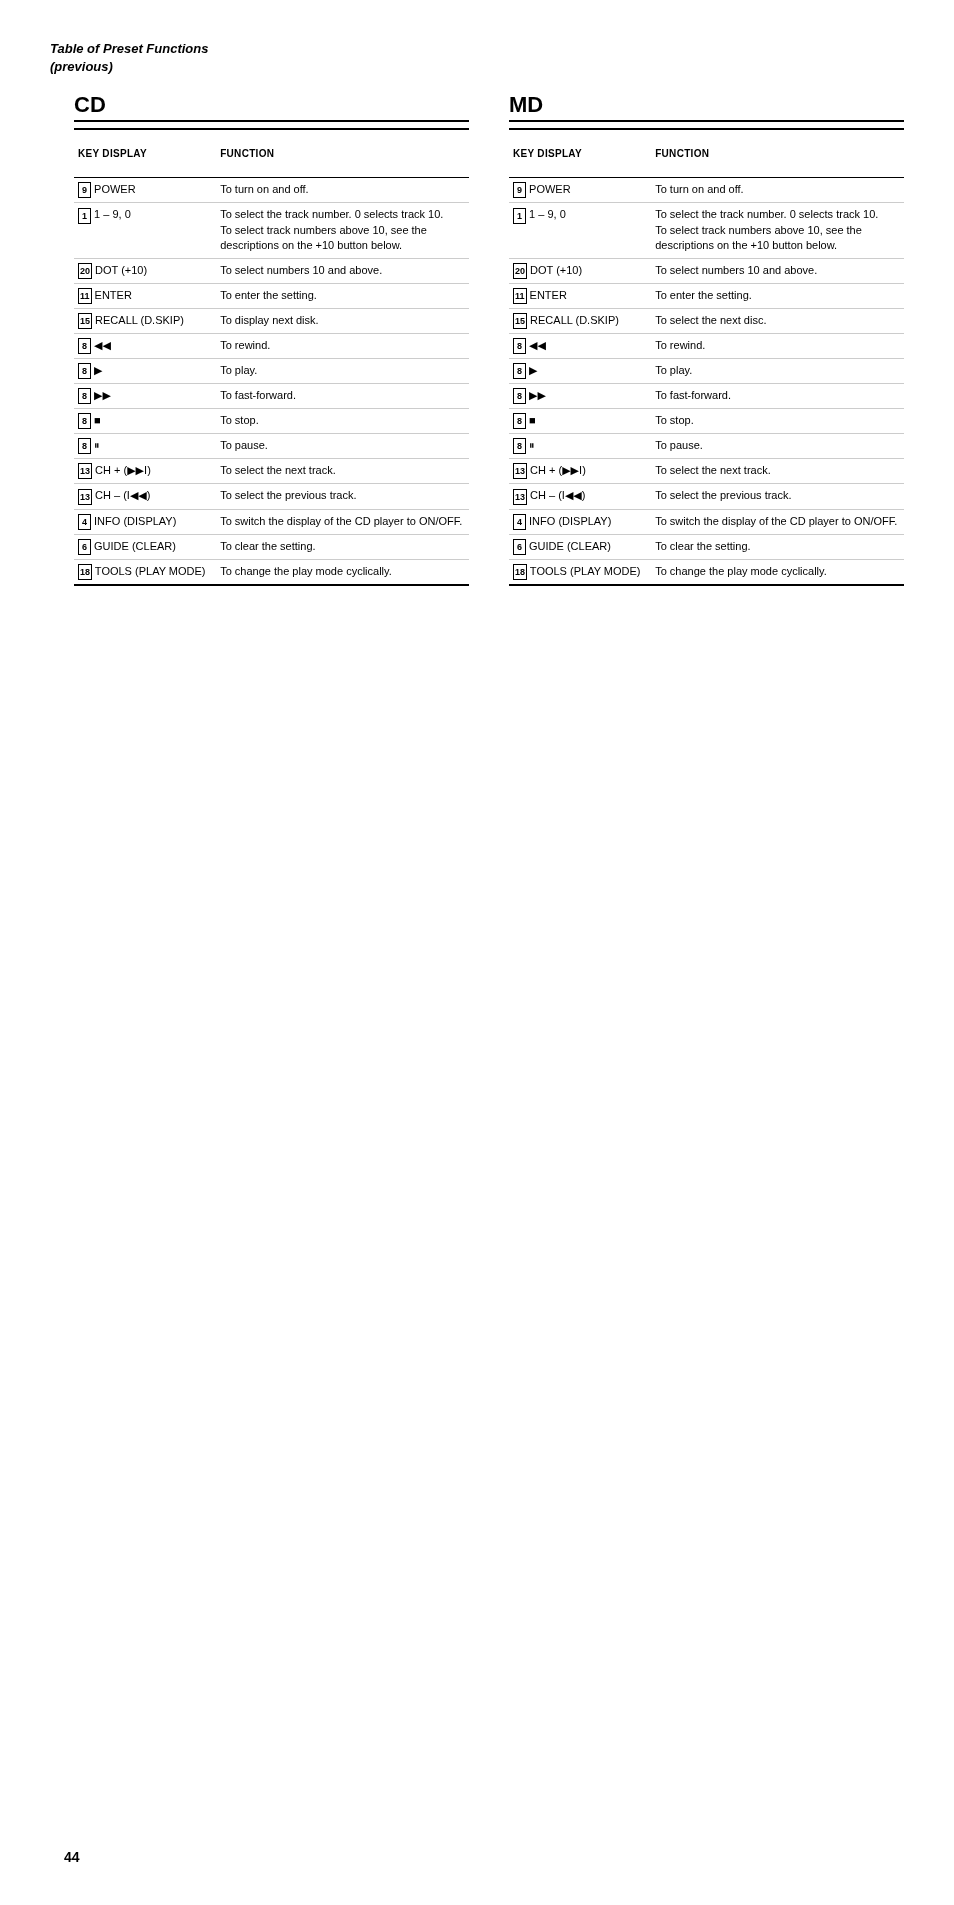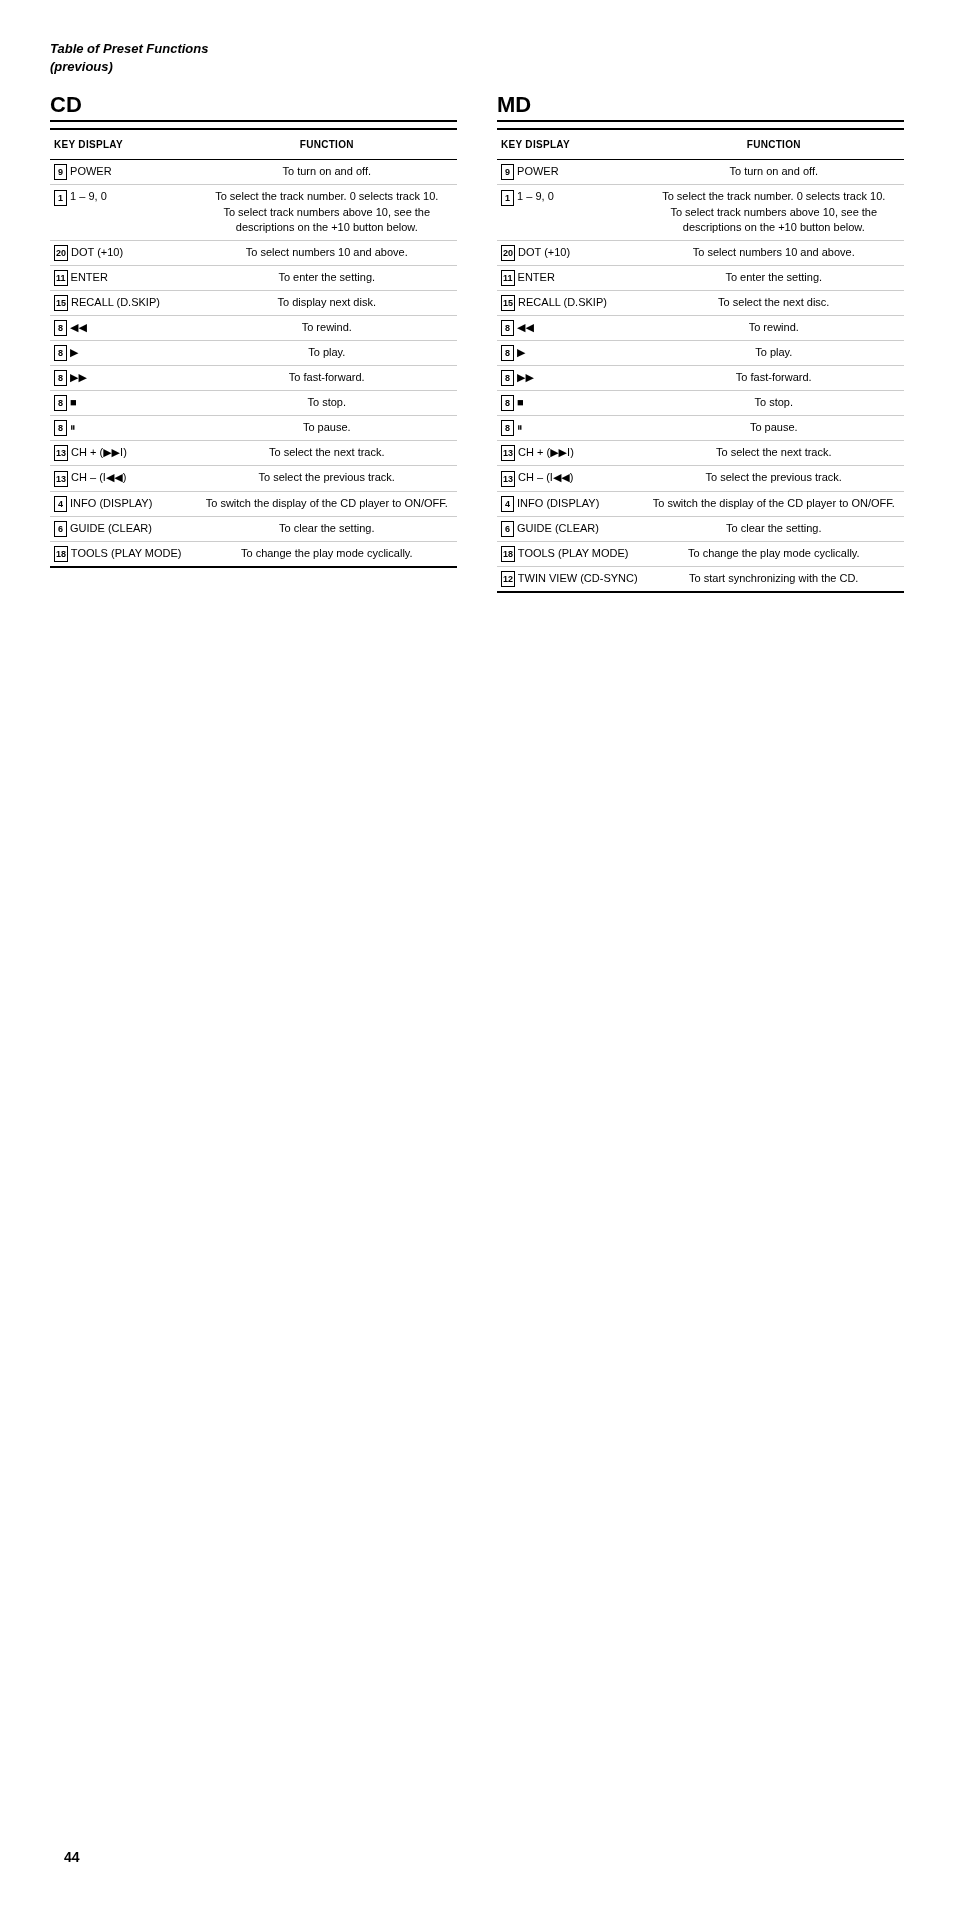--- a/index.html
+++ b/index.html
@@ -18,20 +18,21 @@
     .page-header .title {
       font-style: italic;
       font-weight: bold;
       font-size: 13px;
       line-height: 1.4;
     }
     .two-col {
       display: flex;
       gap: 40px;
       margin-top: 10px;
+      margin-left: 24px;
     }
     .col {
       flex: 1;
     }
     .section-title {
       font-size: 22px;
       font-weight: bold;
       margin-bottom: 6px;
       border-bottom: 2px solid #000;
       padding-bottom: 2px;
@@ -40,40 +41,39 @@
       width: 100%;
       border-collapse: collapse;
       font-size: 11px;
     }
     thead tr th {
       font-weight: bold;
       font-size: 10px;
       text-transform: uppercase;
       border-top: 2px solid #000;
       border-bottom: 1px solid #000;
-      padding: 9px 4px;
+      padding: 18px 4px;
       text-align: left;
       letter-spacing: 0.03em;
     }
     tbody tr td {
       border-bottom: 1px solid #ccc;
       padding: 4px 4px;
       vertical-align: top;
       line-height: 1.4;
     }
     tbody tr:last-child td {
       border-bottom: 2px solid #000;
     }
     .key-col {
       width: 36%;
       white-space: nowrap;
     }
     .func-col {
       width: 64%;
-      text-align: center;
     }
     .key-num {
       display: inline-block;
       border: 1px solid #000;
       font-size: 9px;
       font-weight: bold;
       padding: 0 1px;
       min-width: 13px;
       text-align: center;
       line-height: 14px;
@@ -236,23 +236,19 @@
             <td class="func-col">To switch the display of the CD player to ON/OFF.</td>
           </tr>
           <tr>
             <td class="key-col"><span class="key-num">6</span> GUIDE (CLEAR)</td>
             <td class="func-col">To clear the setting.</td>
           </tr>
           <tr>
             <td class="key-col"><span class="key-num">18</span> TOOLS (PLAY MODE)</td>
             <td class="func-col">To change the play mode cyclically.</td>
           </tr>
-          <tr>
-            <td class="key-col"><span class="key-num">12</span> TWIN VIEW (CD-SYNC)</td>
-            <td class="func-col">To start synchronizing with the CD.</td>
-          </tr>
         </tbody>
     </table>
   </div>
 
 </div>
 
 <div class="page-num">44</div>
 
 </body></html>

